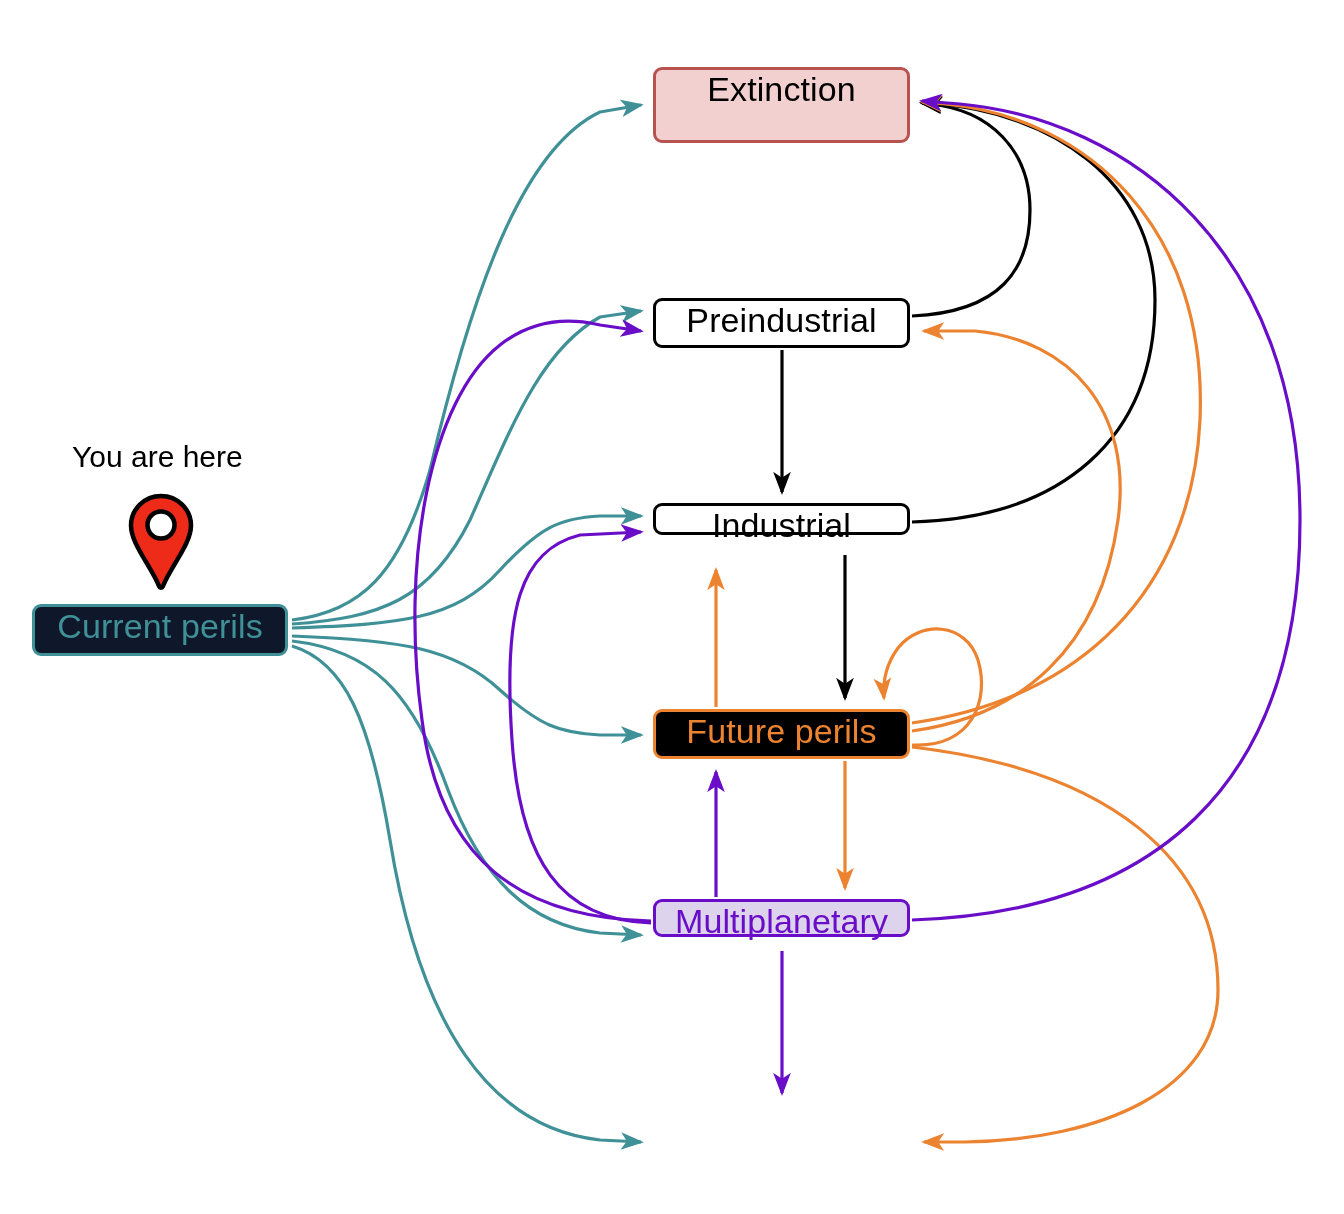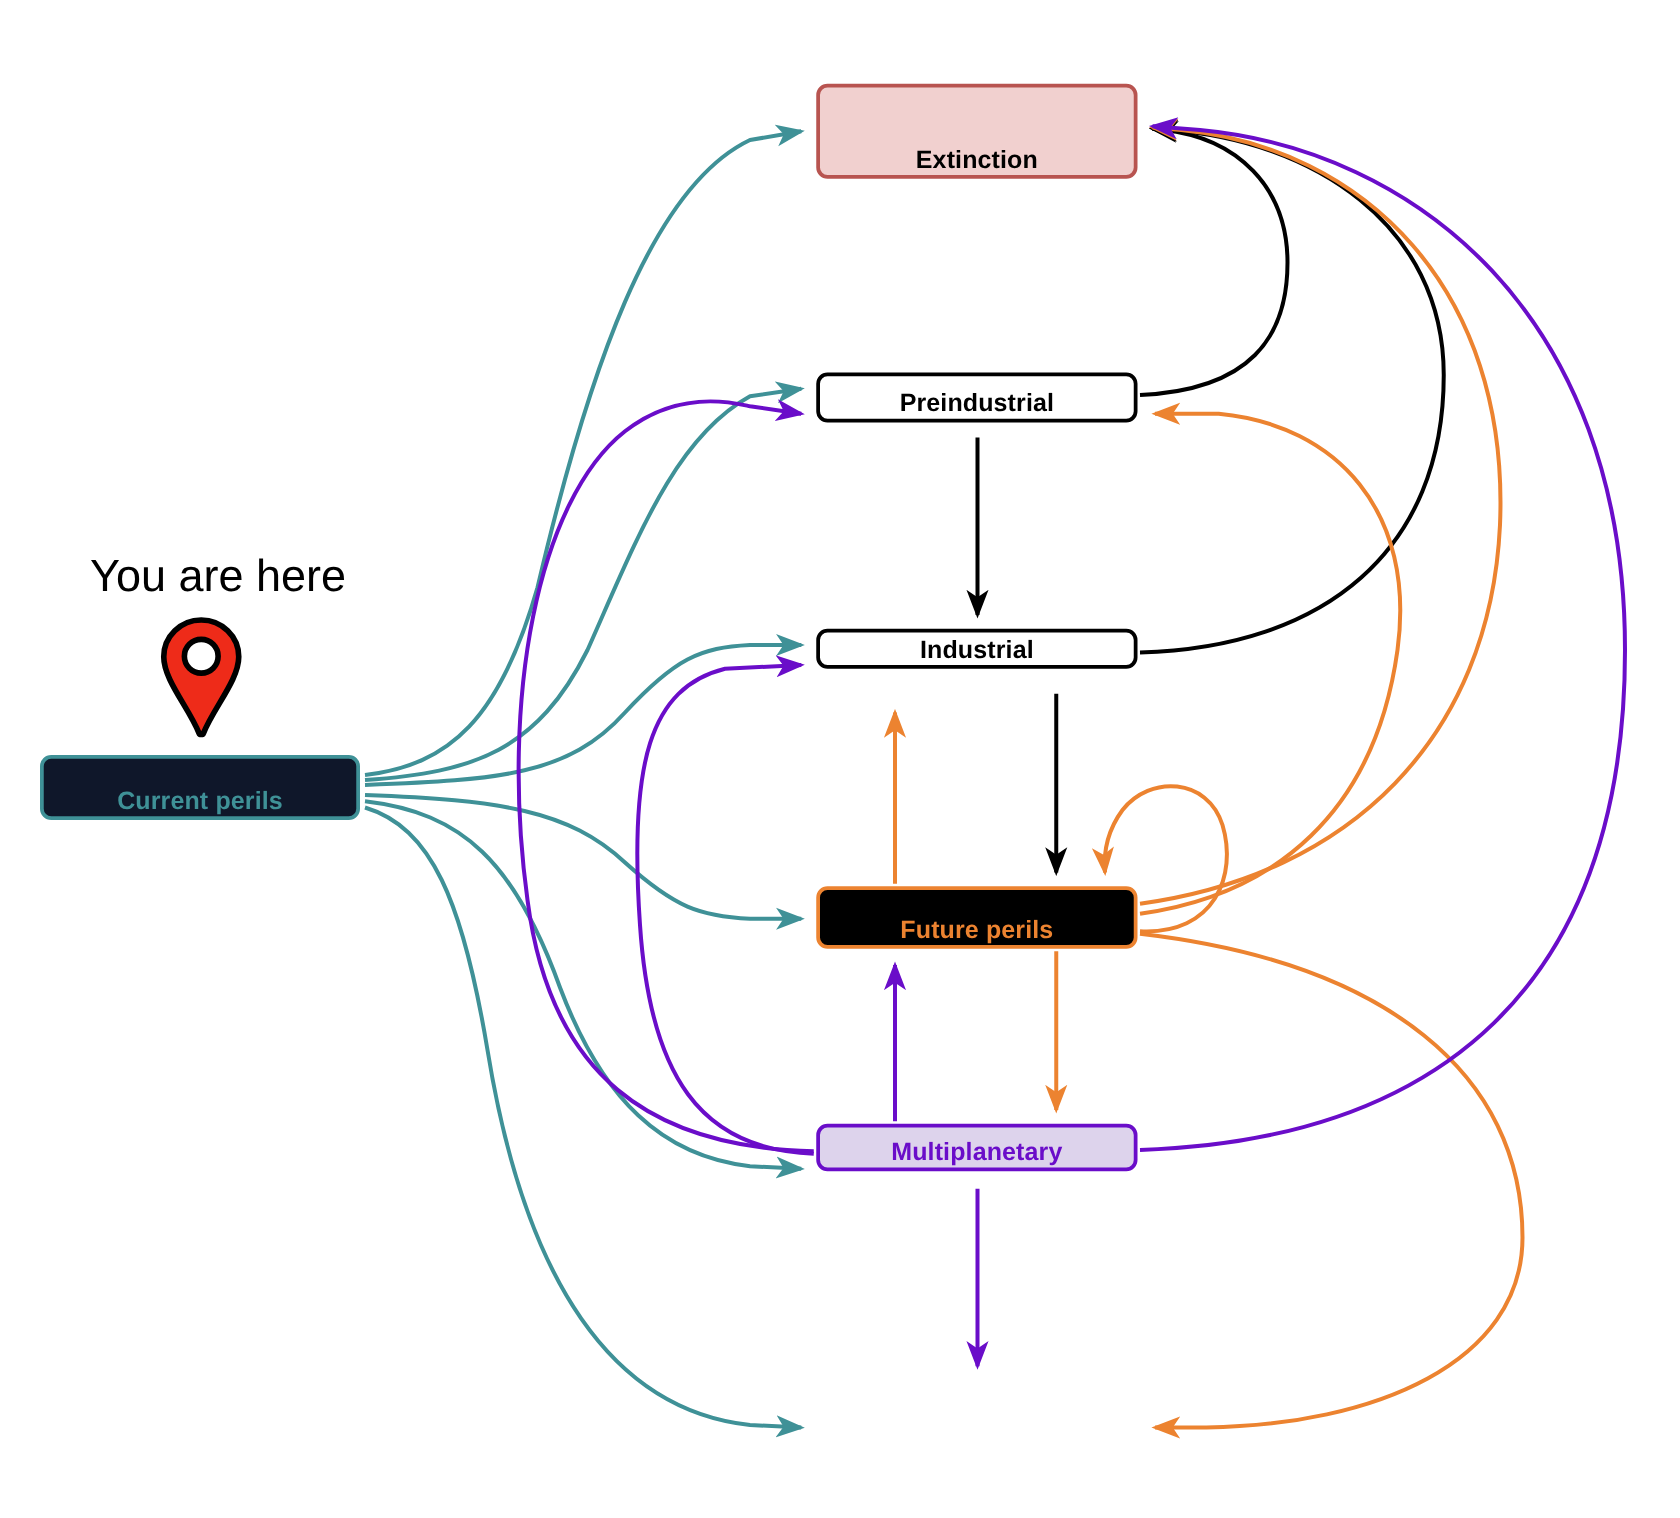--- a/index.html
+++ b/index.html
@@ -25,33 +25,32 @@
   .edge {
     fill: none;
     stroke-width: 3.2;
     stroke-linecap: butt;
     stroke-linejoin: round;
   }
   .node {
     position: absolute;
     box-sizing: border-box;
     display: flex;
-    align-items: flex-end;
+    align-items: flex-start;
     justify-content: center;
     border-radius: 9px;
     border-style: solid;
     border-width: 3px;
-    font-size: 20px;
+    font-size: 34px;
     letter-spacing: 0.1px;
     white-space: nowrap;
-    font-weight: bold;
   }
   .label-free {
     position: absolute;
-    font-size: 36px;
+    font-size: 30px;
     color: #000000;
     white-space: nowrap;
   }
   .pin {
     position: absolute;
   }
 </style>
 </head>
 <body>
 
@@ -117,21 +116,21 @@
   <div class="node" style="left:32px; top:604px; width:256px; height:52px;
               background:#0f172a; border-color:#3f9197; color:#3f9197;">
     <span>Current perils</span>
   </div>
 
   <div class="node" style="left:653px; top:67px; width:257px; height:76px;
               background:#f1d0cf; border-color:#b85450; color:#000000;">
     <span>Extinction</span>
   </div>
 
-  <div class="node" style="left:653px; top:298px; width:257px; height:40px;
+  <div class="node" style="left:653px; top:298px; width:257px; height:50px;
               background:#ffffff; border-color:#000000; color:#000000;">
     <span>Preindustrial</span>
   </div>
 
   <div class="node" style="left:653px; top:503px; width:257px; height:32px;
               background:#ffffff; border-color:#000000; color:#000000;">
     <span>Industrial</span>
   </div>
 
   <div class="node" style="left:653px; top:709px; width:257px; height:50px;

